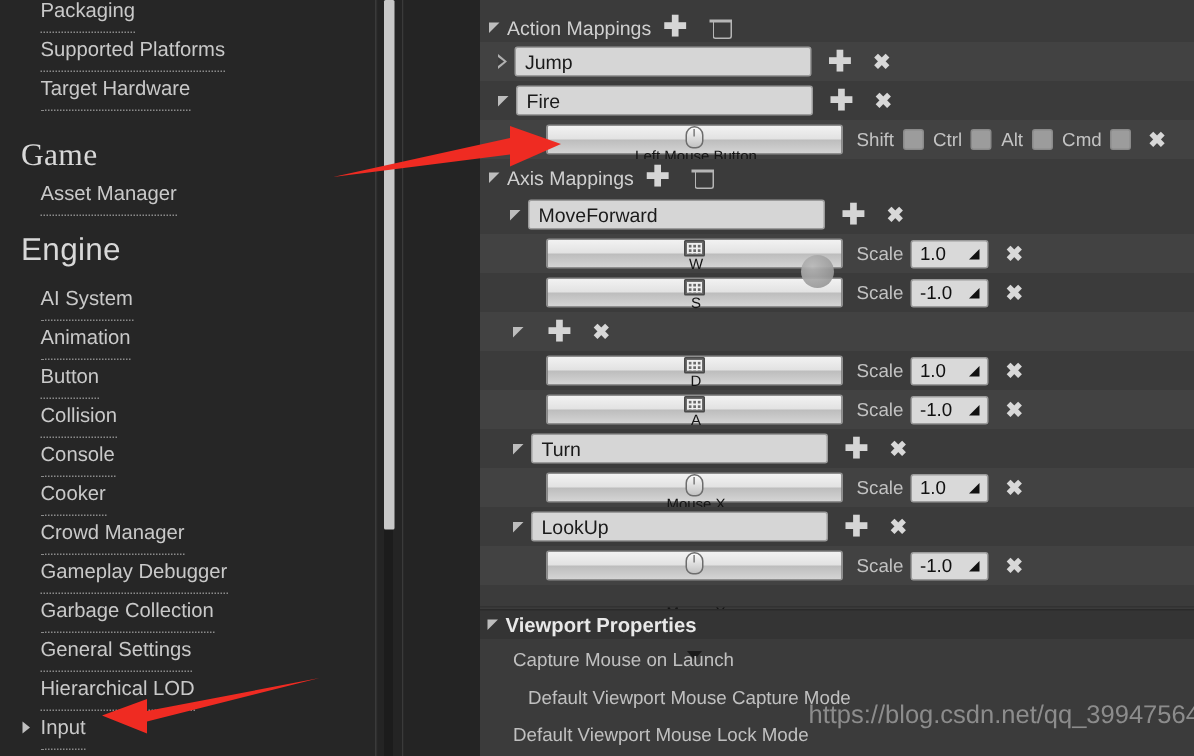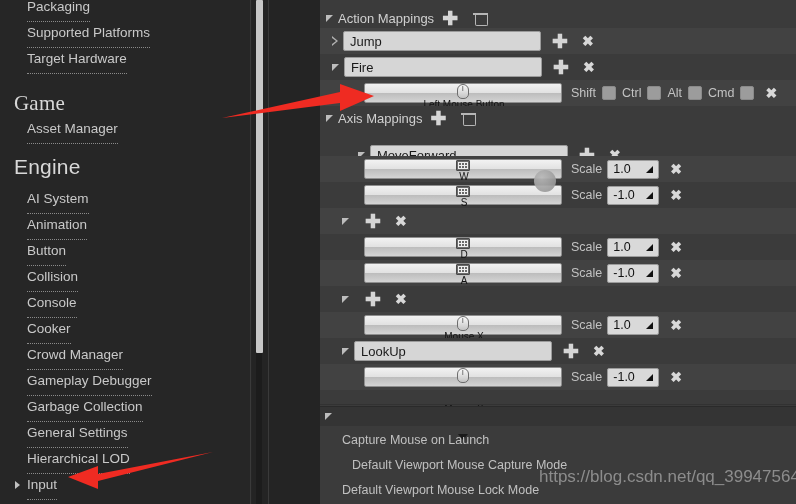--- a/index.html
+++ b/index.html
@@ -303,21 +303,21 @@
           <span class="mod-lbl" style="margin-left: 6px;">Cmd</span>
           <span class="chk" style="margin-left: 6px;"></span>
           <span class="x-icon" style="margin-left: 11px;">✖</span>
         </div>
         <div class="row plain" style="top: 106px; height: 24px; padding-left: 6px;">
           <span class="tri-open"></span>
           <span class="sect-label">Axis Mappings</span>
           <span class="plus-icon" style="margin-left: 8px;">✚</span>
           <span class="trash-icon" style="margin-left: 16px;"></span>
         </div>
-        <div class="row plain" style="top: 142px; height: 26px; padding-left: 38px; text-align: right;">
+        <div class="row plain" style="top: 130px; height: 26px; padding-left: 20px; text-align: right;">
           <span class="tri-open"></span>
           <div class="txtbox" style="width: 198px;">
             <span>MoveForward</span>
           </div>
           <span class="plus-icon" style="margin-left: 11px;">✚</span>
           <span class="x-icon" style="margin-left: 14px;">✖</span>
         </div>
         <div class="row alt" style="top: 156px; height: 26px; padding-left: 44px;">
           <div class="combo" style="width: 198px;">
             <span class="kbd-ico"></span>
@@ -374,20 +374,23 @@
           <span style="margin-left: 9px;"></span>
           <span class="scale-lbl">Scale</span>
           <div class="spin" style="margin-left: 5px;">
             <span class="sval">-1.0</span>
             <span class="sarrow"></span>
           </div>
           <span class="x-icon" style="margin-left: 11px;">✖</span>
         </div>
         <div class="row plain" style="top: 286px; height: 26px; padding-left: 22px;">
           <span class="tri-open"></span>
+          <div class="txtbox" style="width: 198px;">
+            <span>Turn</span>
+          </div>
           <span class="plus-icon" style="margin-left: 11px;">✚</span>
           <span class="x-icon" style="margin-left: 14px;">✖</span>
         </div>
         <div class="row alt" style="top: 312px; height: 26px; padding-left: 44px;">
           <div class="combo" style="width: 198px;">
             <span class="mouse-ico"></span>
             <span class="cval">Mouse X</span>
             <span class="caret"></span>
           </div>
           <span style="margin-left: 9px;"></span>
@@ -417,20 +420,21 @@
           <div class="spin" style="margin-left: 5px;">
             <span class="sval">-1.0</span>
             <span class="sarrow"></span>
           </div>
           <span class="x-icon" style="margin-left: 11px;">✖</span>
         </div>
         <div class="gapbar" style="top: 390px; height: 14px; background: rgb(59, 59, 59);"></div>
         <div class="hairline" style="top: 404px;"></div>
         <div class="vp-header" style="top: 406px;">
           <span class="tri-open"></span>
+          <span class="sect-label bold">Viewport Properties</span>
         </div>
         <div class="vp-row" style="top: 427px; height: 25px;">
           <span>Capture Mouse on Launch</span>
         </div>
         <div class="vp-row" style="top: 452px; height: 25px; padding-left: 32px;">
           <span>Default Viewport Mouse Capture Mode</span>
         </div>
         <div class="vp-row" style="top: 477px; height: 25px;">
           <span>Default Viewport Mouse Lock Mode</span>
         </div>

